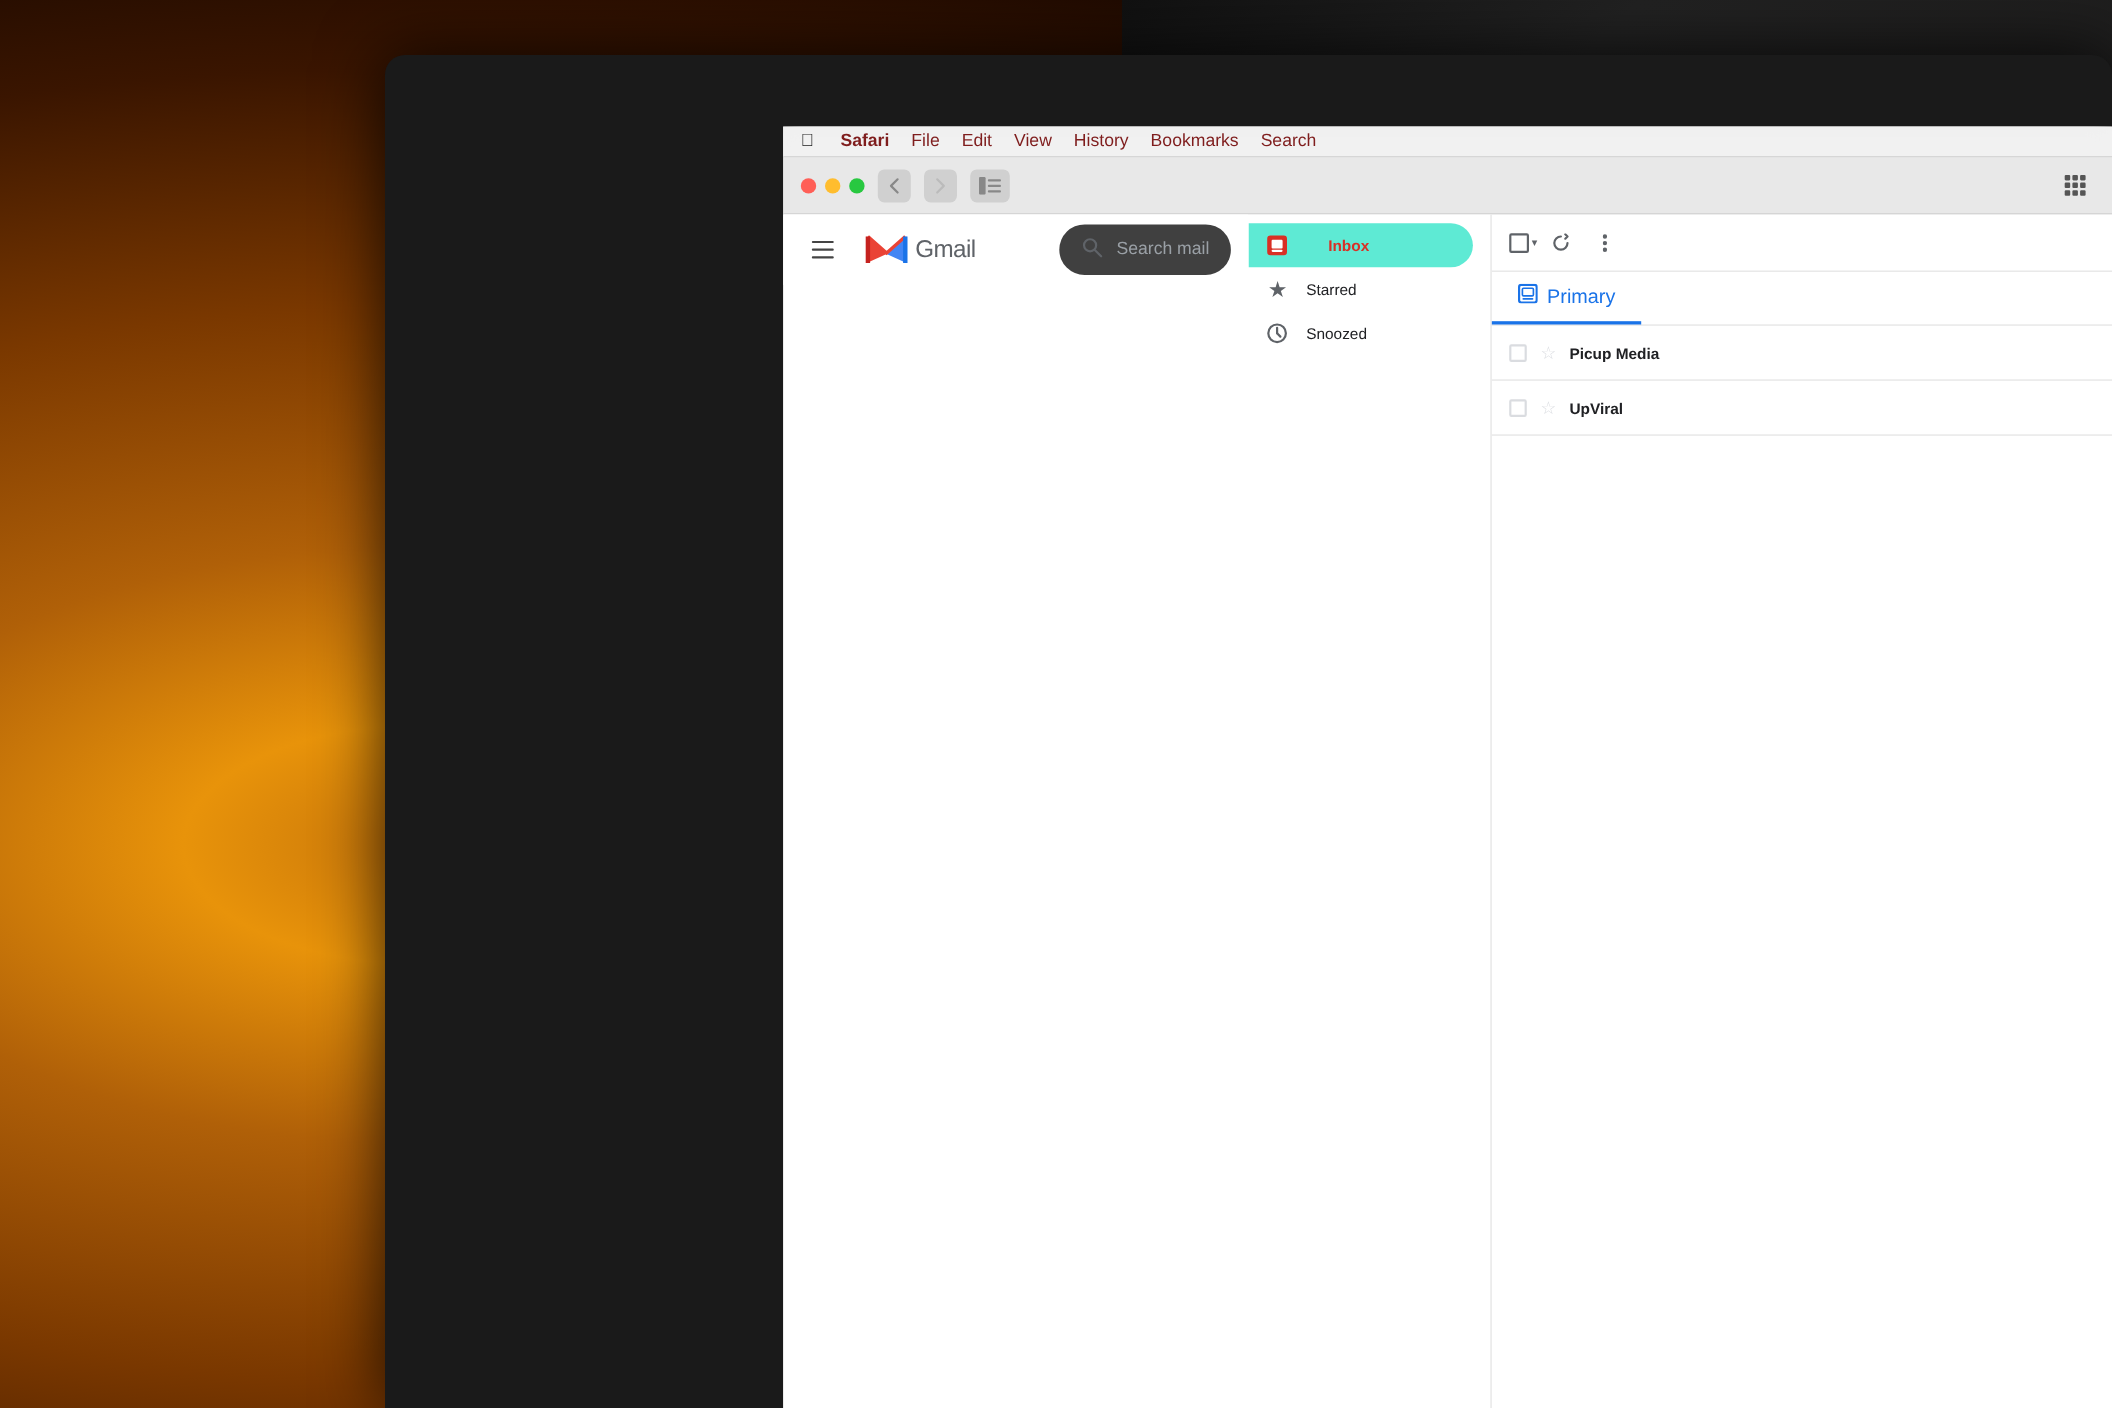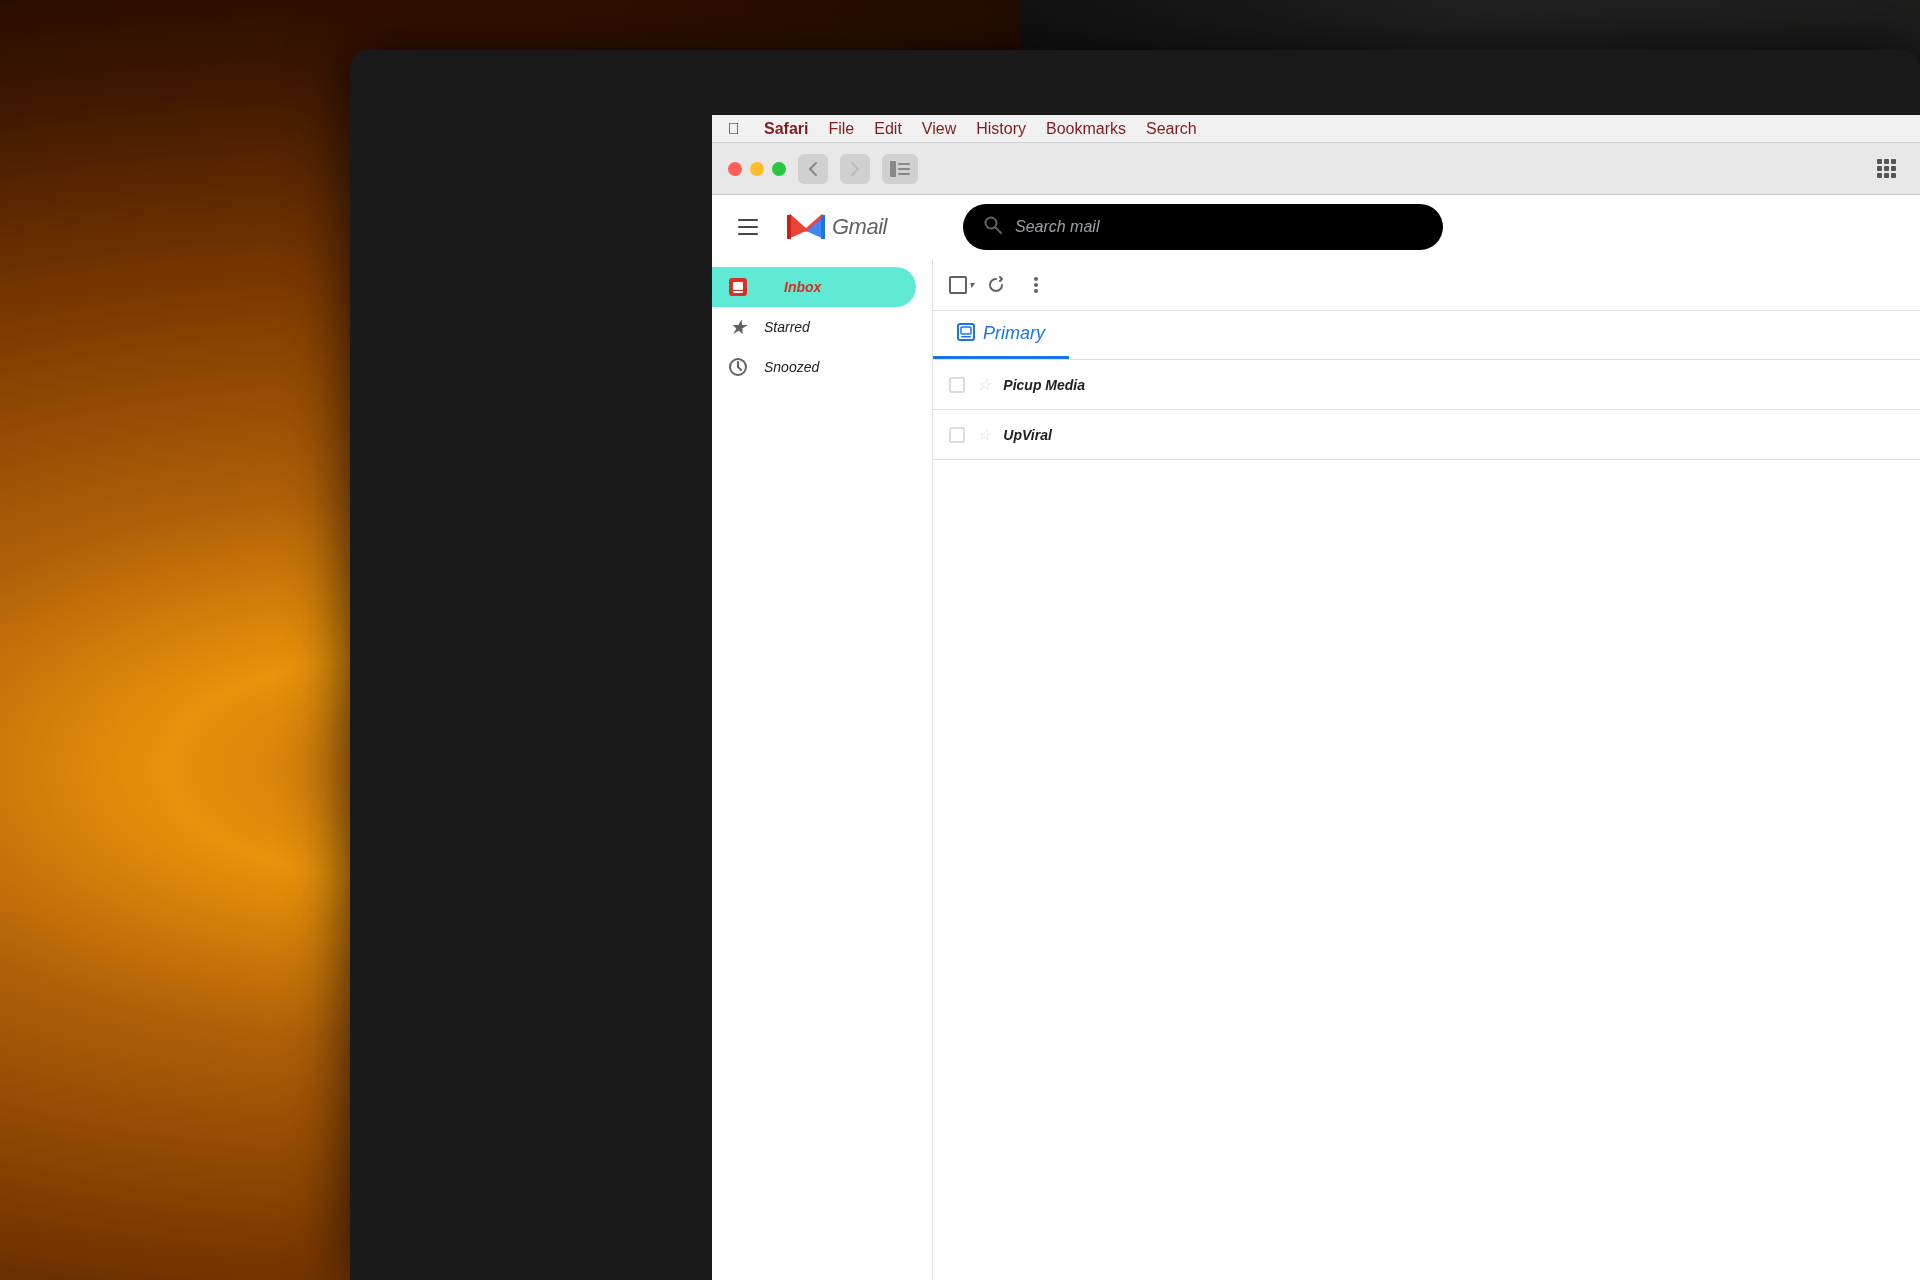--- a/index.html
+++ b/index.html
@@ -166,22 +166,20 @@
 
     
     .gmail-content {
       position: absolute;
       top: 80px; 
       left: 0;
       right: 0;
       bottom: 0;
       background: #ffffff;
       display: flex;
-      flex-direction: column;
-      font-style: italic;
     }
 
     
     .gmail-header {
       height: 64px;
       background: #ffffff;
       display: flex;
       align-items: center;
       padding: 0 16px;
       gap: 16px;
@@ -219,21 +217,21 @@
       color: #5f6368;
       font-weight: 400;
       letter-spacing: -0.5px;
     }
 
     .search-bar {
       flex: 1;
       max-width: 480px;
       margin-left: 60px;
       height: 46px;
-      background: #000000;
+      background: #404040;
       border-radius: 24px;
       display: flex;
       align-items: center;
       padding: 0 20px;
       gap: 12px;
       cursor: text;
     }
 
     .search-icon-wrap {
       color: #5f6368;

